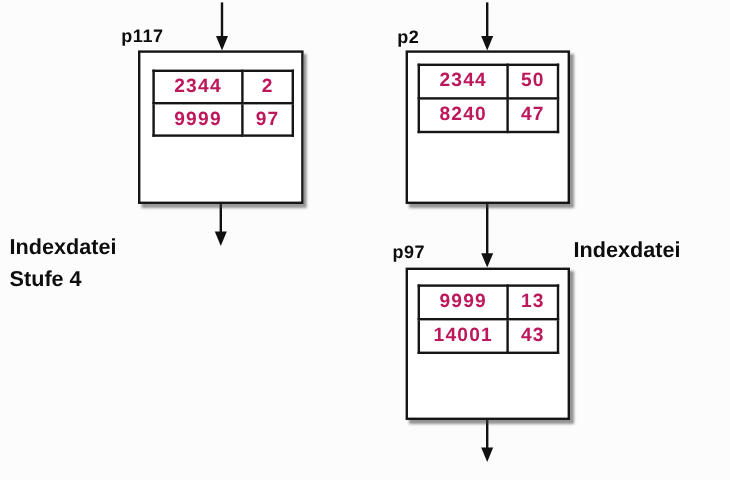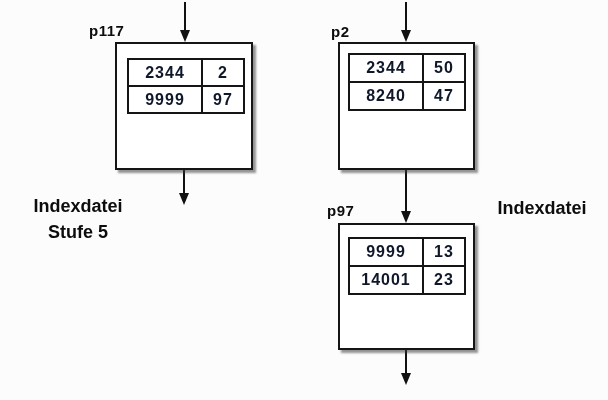--- a/index.html
+++ b/index.html
@@ -42,29 +42,28 @@
     background: #ffffff;
   }
   table.kv td {
     border: 2px solid #151515;
     text-align: center;
     vertical-align: middle;
     font-size: 16px;
     font-weight: 600;
     letter-spacing: 1px;
     padding: 0;
-    color: #0f172a;
+    color: #be185d;
   }
   .col-key { width: 72px; }
   .col-ptr { width: 40px; }
   .row-h27 td { height: 25px; }
   .row-h28 td { height: 26px; }
   .side-label {
     position: absolute;
-    text-align: center;
     font-size: 18px;
     font-weight: 700;
     line-height: 26px;
     color: #0d0d0d;
   }
 </style>
 </head>
 <body>
 
 <div class="canvas">
@@ -85,21 +84,21 @@
     <g>
       <line x1="406" y1="170" x2="406" y2="212"></line>
       <polygon points="401,211 411,211 406,223"></polygon>
     </g>
     <g>
       <line x1="406" y1="350" x2="406" y2="374"></line>
       <polygon points="401,373 411,373 406,385"></polygon>
     </g>
   </svg>
 
-  <div class="node-id" style="left:89px; top:22px;">p117</div>
+  <div class="node-id" style="left:101px; top:22px;">p117</div>
   <div class="node-box" style="left:115px; top:42px; width:138px; height:128px;">
     <table class="kv" style="left:10px; top:14px;">
       <tbody>
           <tr class="row-h27">
         <td class="col-key">2344</td>
         <td class="col-ptr">2</td>
       </tr>
       <tr class="row-h27">
         <td class="col-key">9999</td>
         <td class="col-ptr">97</td>
@@ -127,27 +126,27 @@
   <div class="node-id" style="left:327px; top:202px;">p97</div>
   <div class="node-box" style="left:338px; top:223px; width:137px; height:127px;">
     <table class="kv" style="left:8px; top:12px;">
       <tbody>
           <tr class="row-h28">
         <td class="col-key">9999</td>
         <td class="col-ptr">13</td>
       </tr>
       <tr class="row-h28">
         <td class="col-key">14001</td>
-        <td class="col-ptr">23</td>
+        <td class="col-ptr">43</td>
       </tr>
     </tbody>
       </table>
   </div>
 
   <div class="side-label" style="left:8px; top:193px; width:140px;">
     <div>Indexdatei</div>
-    <div>Stufe 5</div>
+    <div>Stufe 4</div>
   </div>
   <div class="side-label" style="left:478px; top:195px; width:128px;">
     <div>Indexdatei</div>
   </div>
 
 </div>
 
 </body></html>

